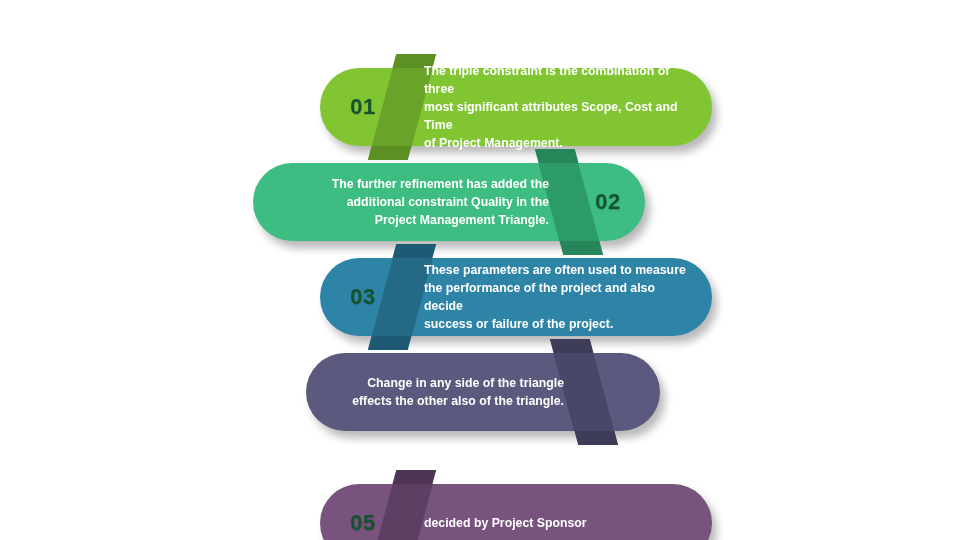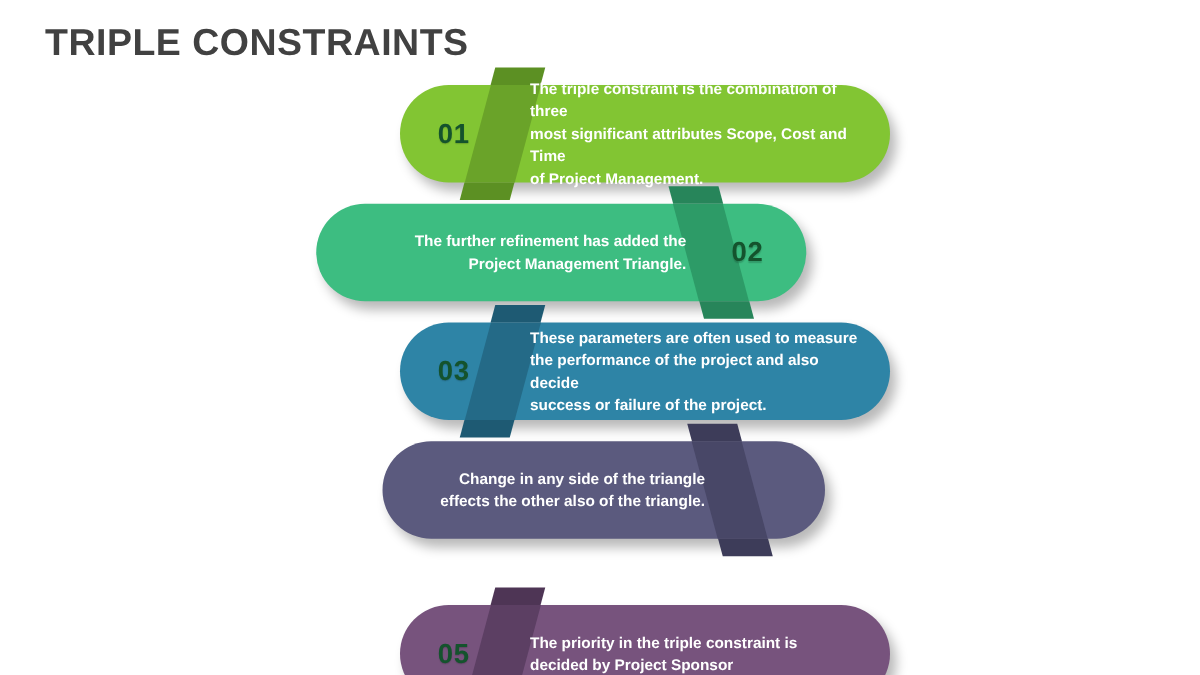--- a/index.html
+++ b/index.html
@@ -137,31 +137,30 @@
   #row4 { left: 306px; top: 353px; width: 354px; }
   #row5 { left: 320px; top: 448px; width: 392px; margin-top: 36px; }
 
   
   .row.odd .num   { left: 14px; }
   .row.odd .desc  { left: 104px; right: 16px; text-align: left; }
   .row.odd .ribbon,
   .row.odd .ribbon-inner { left: 62px; }
 
   
-  .row.mirror .num  { right: 18px; }
+  .row.mirror .num  { right: 8px; }
   .row.mirror .desc { left: 6px; right: 96px; text-align: right; align-items: flex-end; }
   .row.mirror .ribbon,
   .row.mirror .ribbon-inner { right: 56px; }
 </style>
 </head>
 <body style="background: rgb(255, 255, 255);">
 
 <div id="slide" style="background: rgb(255, 255, 255);">
 
-  <div id="page-title" style="color: rgb(65, 65, 65);">TRIPLE CONSTRAINTS</div>
 
   <div class="row odd" id="row1">
     <div class="pill" style="background: rgb(130, 197, 51);"></div>
     <div class="ribbon-inner-wrap">
       <div class="ribbon-inner" style="background: rgb(106, 163, 41);"></div>
     </div>
     <div class="ribbon">
       <div class="tab-top" style="background: rgb(92, 144, 35);"></div>
       <div class="tab-bot" style="background: rgb(92, 144, 35);"></div>
     </div>
@@ -178,20 +177,21 @@
     <div class="ribbon-inner-wrap">
       <div class="ribbon-inner" style="background: rgb(45, 155, 103);"></div>
     </div>
     <div class="ribbon">
       <div class="tab-top" style="background: rgb(39, 133, 90);"></div>
       <div class="tab-bot" style="background: rgb(39, 133, 90);"></div>
     </div>
     <div class="num">02</div>
     <div class="desc">
       <span>The further refinement has added the</span>
+      <span>additional constraint Quality in the</span>
       <span>Project Management Triangle.</span>
     </div>
   </div>
 
   <div class="row odd" id="row3">
     <div class="pill" style="background: rgb(46, 132, 166);"></div>
     <div class="ribbon-inner-wrap">
       <div class="ribbon-inner" style="background: rgb(36, 106, 135);"></div>
     </div>
     <div class="ribbon">
@@ -225,18 +225,17 @@
     <div class="pill" style="background: rgb(119, 83, 125);"></div>
     <div class="ribbon-inner-wrap">
       <div class="ribbon-inner" style="background: rgb(92, 63, 99);"></div>
     </div>
     <div class="ribbon">
       <div class="tab-top" style="background: rgb(78, 53, 85);"></div>
       <div class="tab-bot" style="background: rgb(78, 53, 85);"></div>
     </div>
     <div class="num">05</div>
     <div class="desc">
-      <span>The priority in the triple constraint is</span>
       <span>decided by Project Sponsor</span>
     </div>
   </div>
 
 </div>
 
 </body></html>

